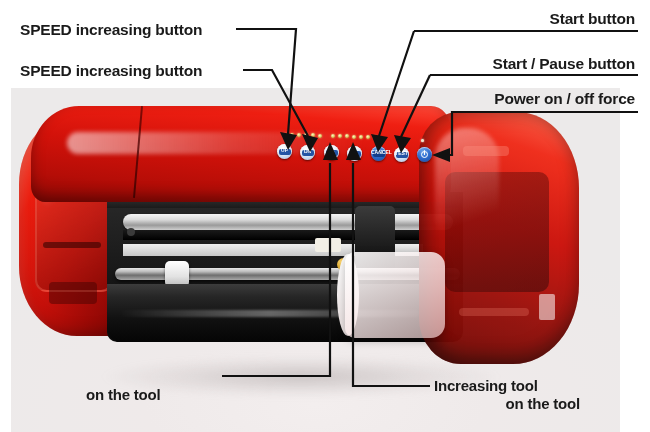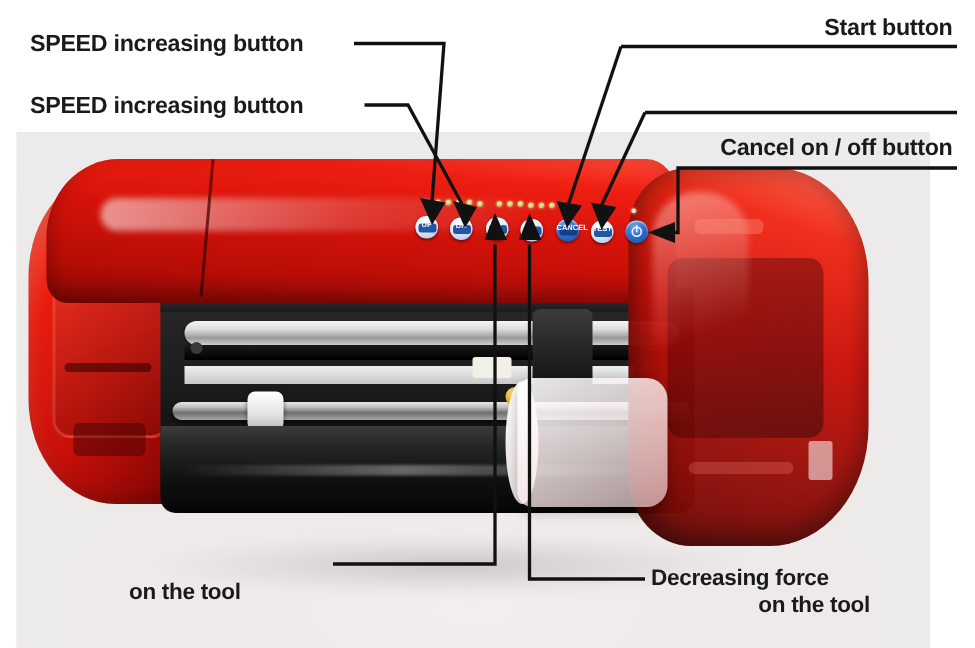--- a/index.html
+++ b/index.html
@@ -254,19 +254,20 @@
       <polygon points="432,155 450,148 450,162"></polygon>
       <polygon points="330,142 323,160 338,160"></polygon>
       <polygon points="353,142 346,160 361,160"></polygon>
     </g>
   </svg>
 
   <div class="lbl sz1" style="left:20px;top:21px">SPEED increasing button</div>
   <div class="lbl sz1" style="left:20px;top:62px">SPEED increasing button</div>
 
   <div class="lbl sz1 rt" style="right:15px;top:10px">Start button</div>
-  <div class="lbl sz1 rt" style="right:15px;top:90px">Cancel on / off button</div>
+  <div class="lbl sz1 rt" style="right:15px;top:55px">Start / Pause button</div>
+  <div class="lbl sz1 rt" style="right:15px;top:90px">Power on / off force</div>
 
   <div class="lbl bot" style="left:86px;top:386px">on the tool</div>
 
-  <div class="lbl bot" style="left:434px;top:377px">Decreasing force</div>
+  <div class="lbl bot" style="left:434px;top:377px">Increasing tool</div>
   <div class="lbl bot rt" style="right:70px;top:395px">on the tool</div>
 </div>
 
 </body></html>

